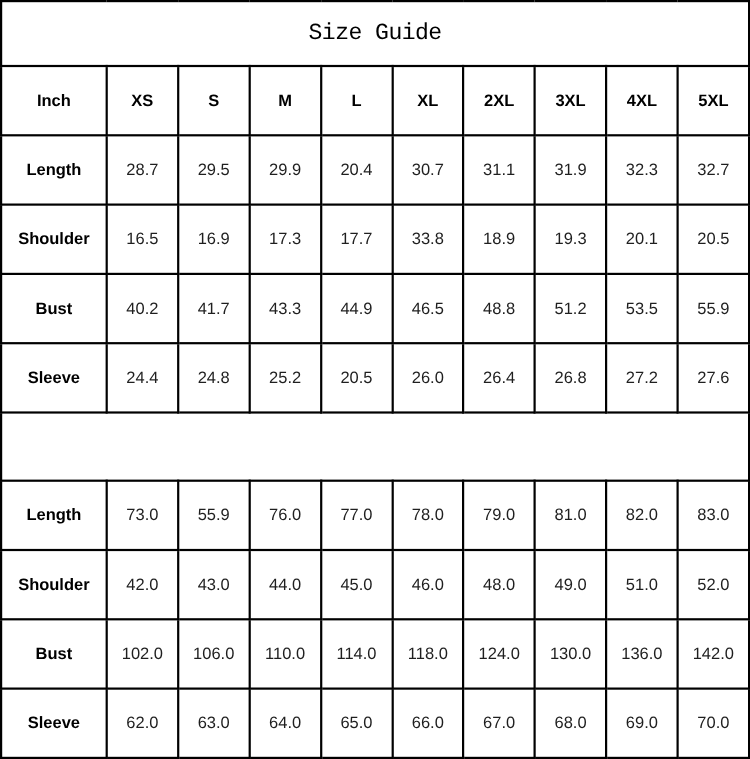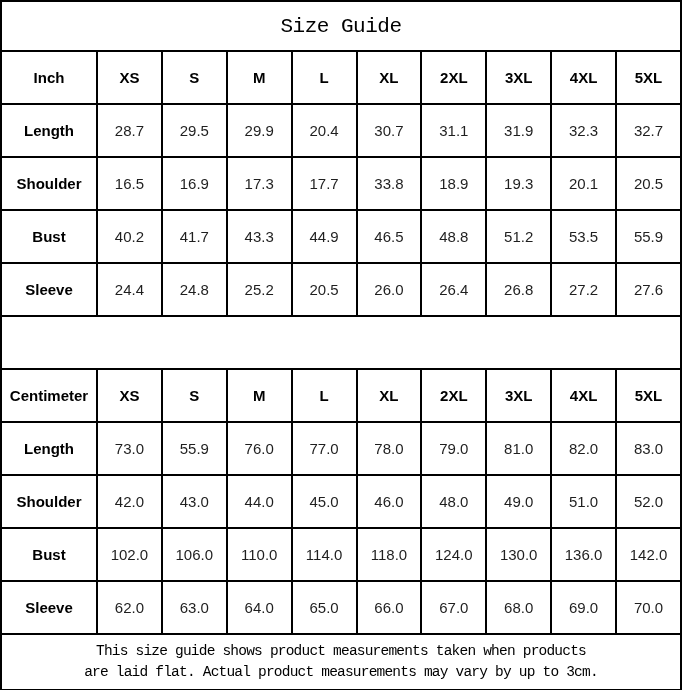--- a/index.html
+++ b/index.html
@@ -100,32 +100,20 @@
     <td class="v">26.4</td>
     <td class="v">26.8</td>
     <td class="v">27.2</td>
     <td class="v">27.6</td>
   </tr>
 
   <tr class="spacer-row">
     <td colspan="10"></td>
   </tr>
 
-  <tr class="r">
-    <td class="hd">Centimeter</td>
-    <td class="hd">XS</td>
-    <td class="hd">S</td>
-    <td class="hd">M</td>
-    <td class="hd">L</td>
-    <td class="hd">XL</td>
-    <td class="hd">2XL</td>
-    <td class="hd">3XL</td>
-    <td class="hd">4XL</td>
-    <td class="hd">5XL</td>
-  </tr>
 
   <tr class="r">
     <td class="hd">Length</td>
     <td class="v">73.0</td>
     <td class="v">55.9</td>
     <td class="v">76.0</td>
     <td class="v">77.0</td>
     <td class="v">78.0</td>
     <td class="v">79.0</td>
     <td class="v">81.0</td>
@@ -165,21 +153,15 @@
     <td class="v">63.0</td>
     <td class="v">64.0</td>
     <td class="v">65.0</td>
     <td class="v">66.0</td>
     <td class="v">67.0</td>
     <td class="v">68.0</td>
     <td class="v">69.0</td>
     <td class="v">70.0</td>
   </tr>
 
-  <tr class="footer-row">
-    <td colspan="10" class="footer-cell">
-      <div>This size guide shows product measurements taken when products</div>
-      <div>are laid flat. Actual product measurements may vary by up to 3cm.</div>
-    </td>
-  </tr>
 </tbody>
     </table>
 </div>
 
 </body></html>

